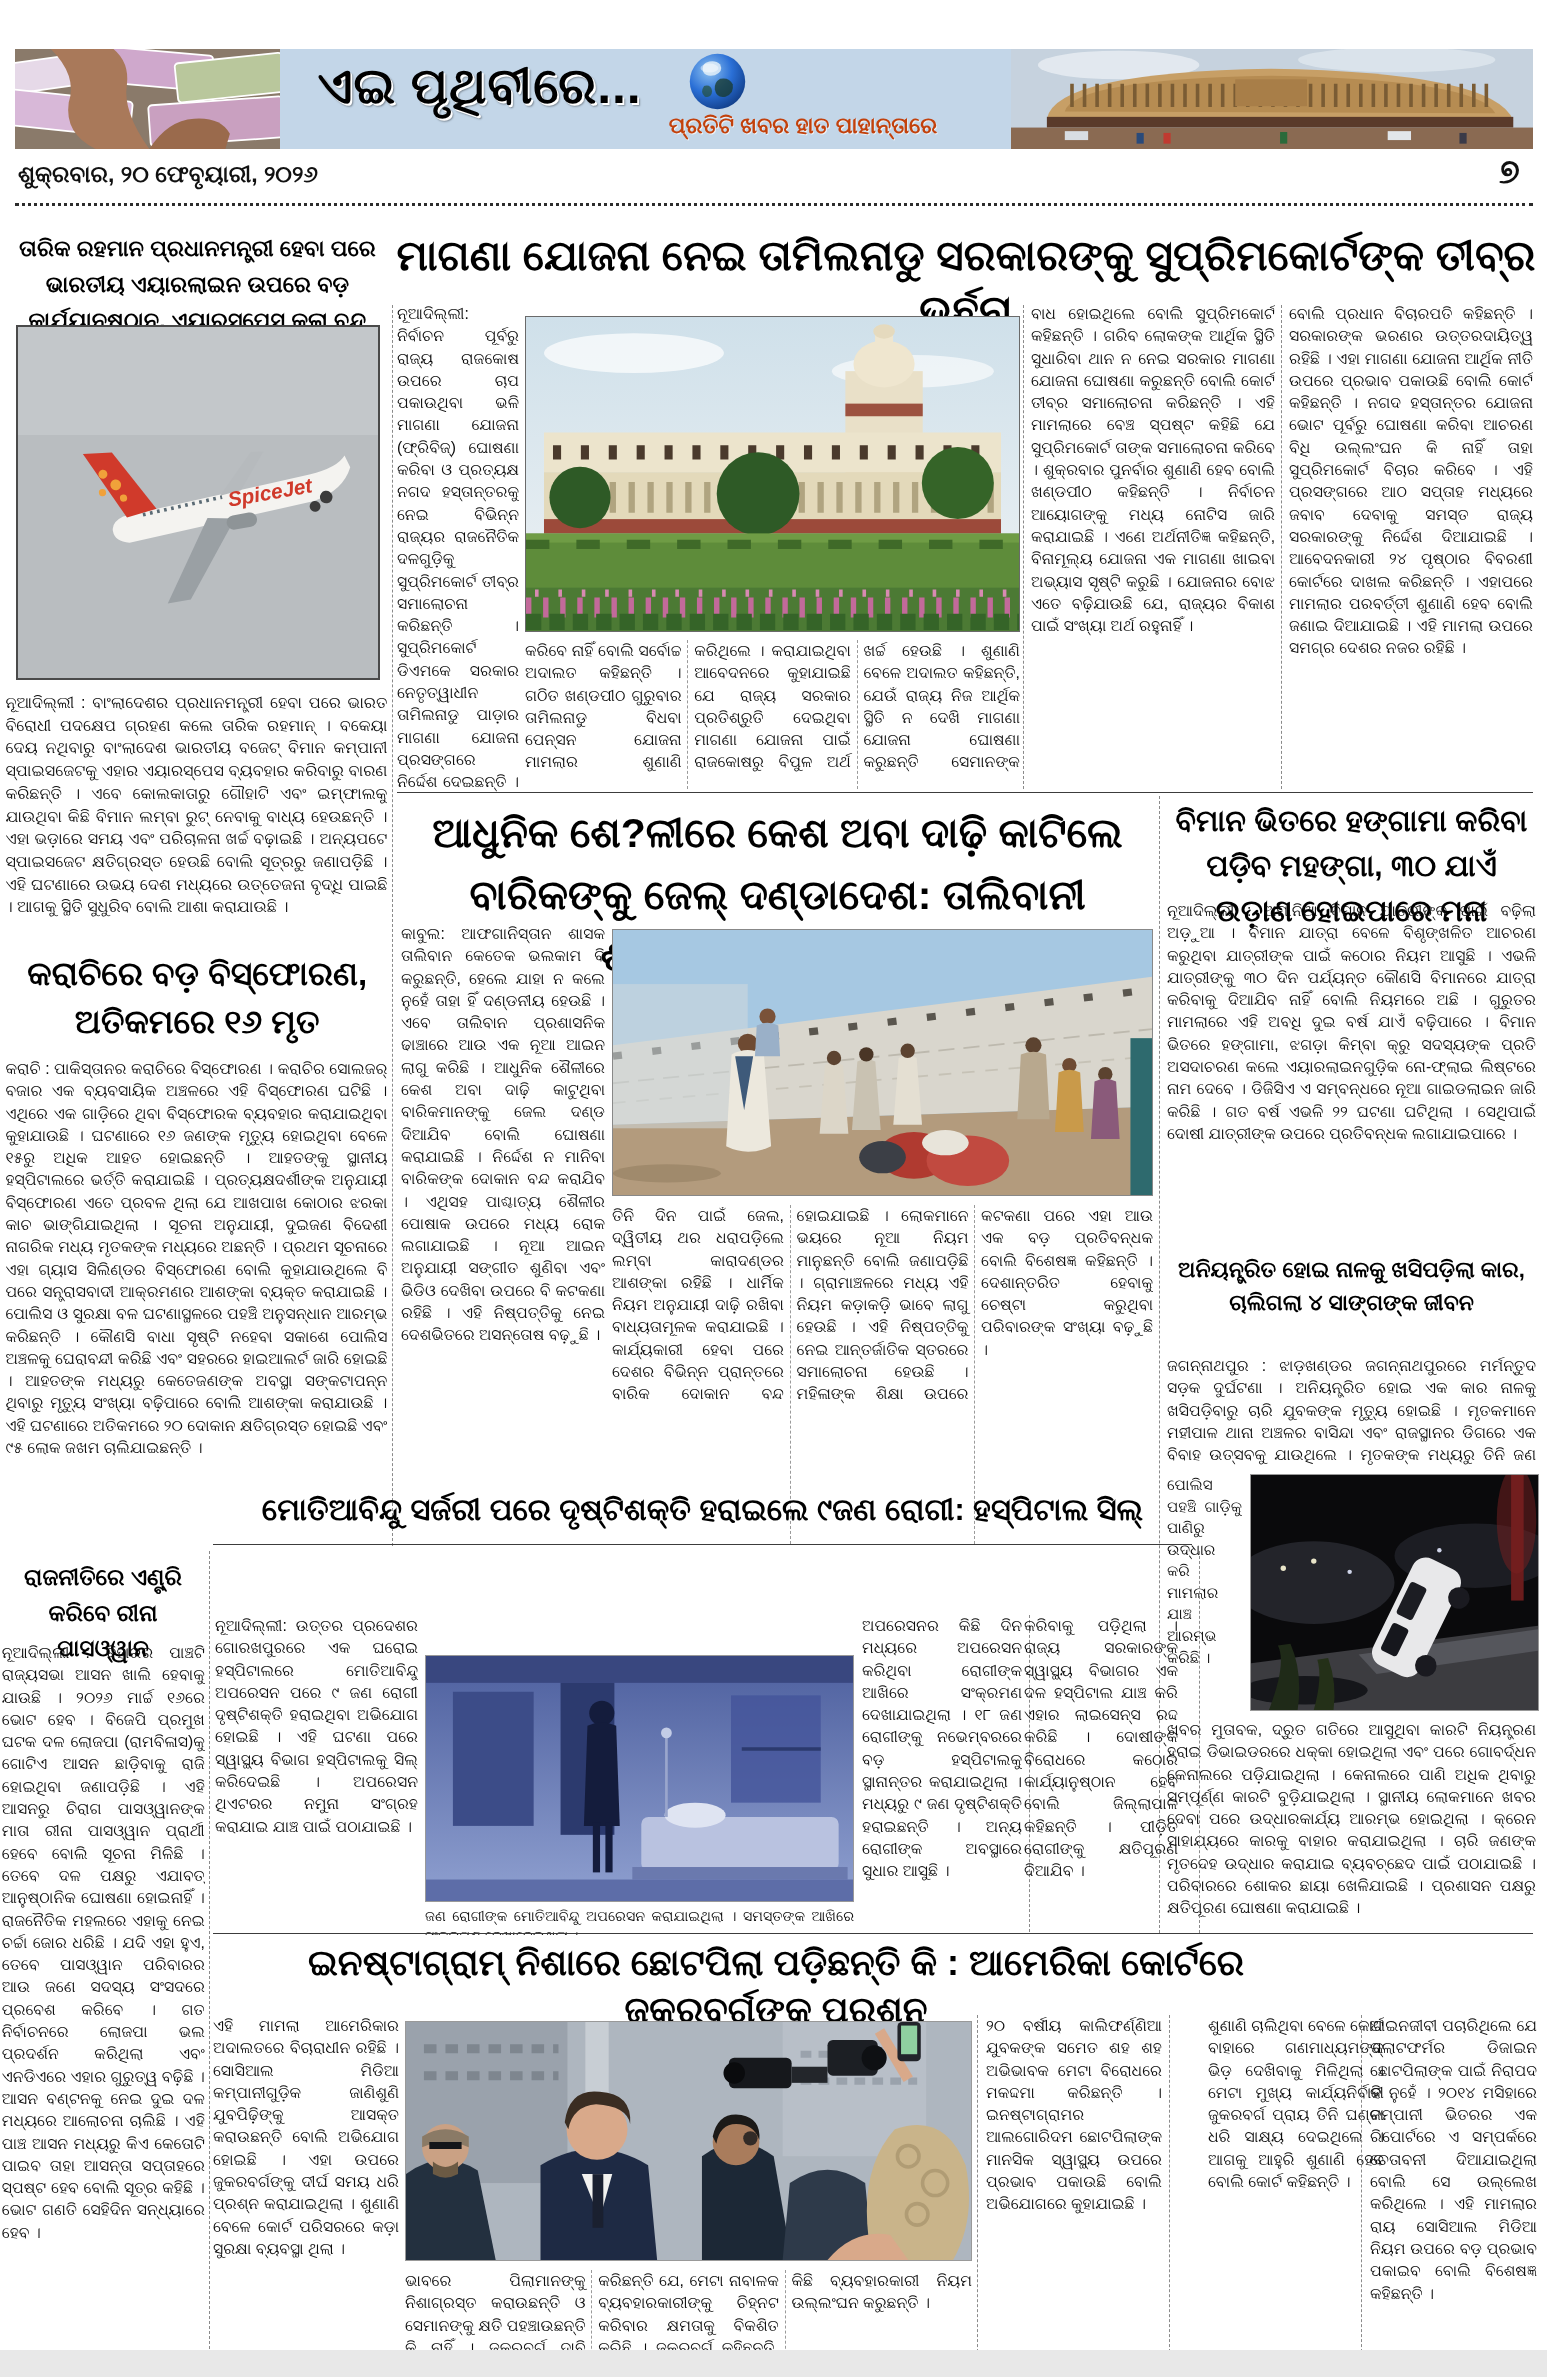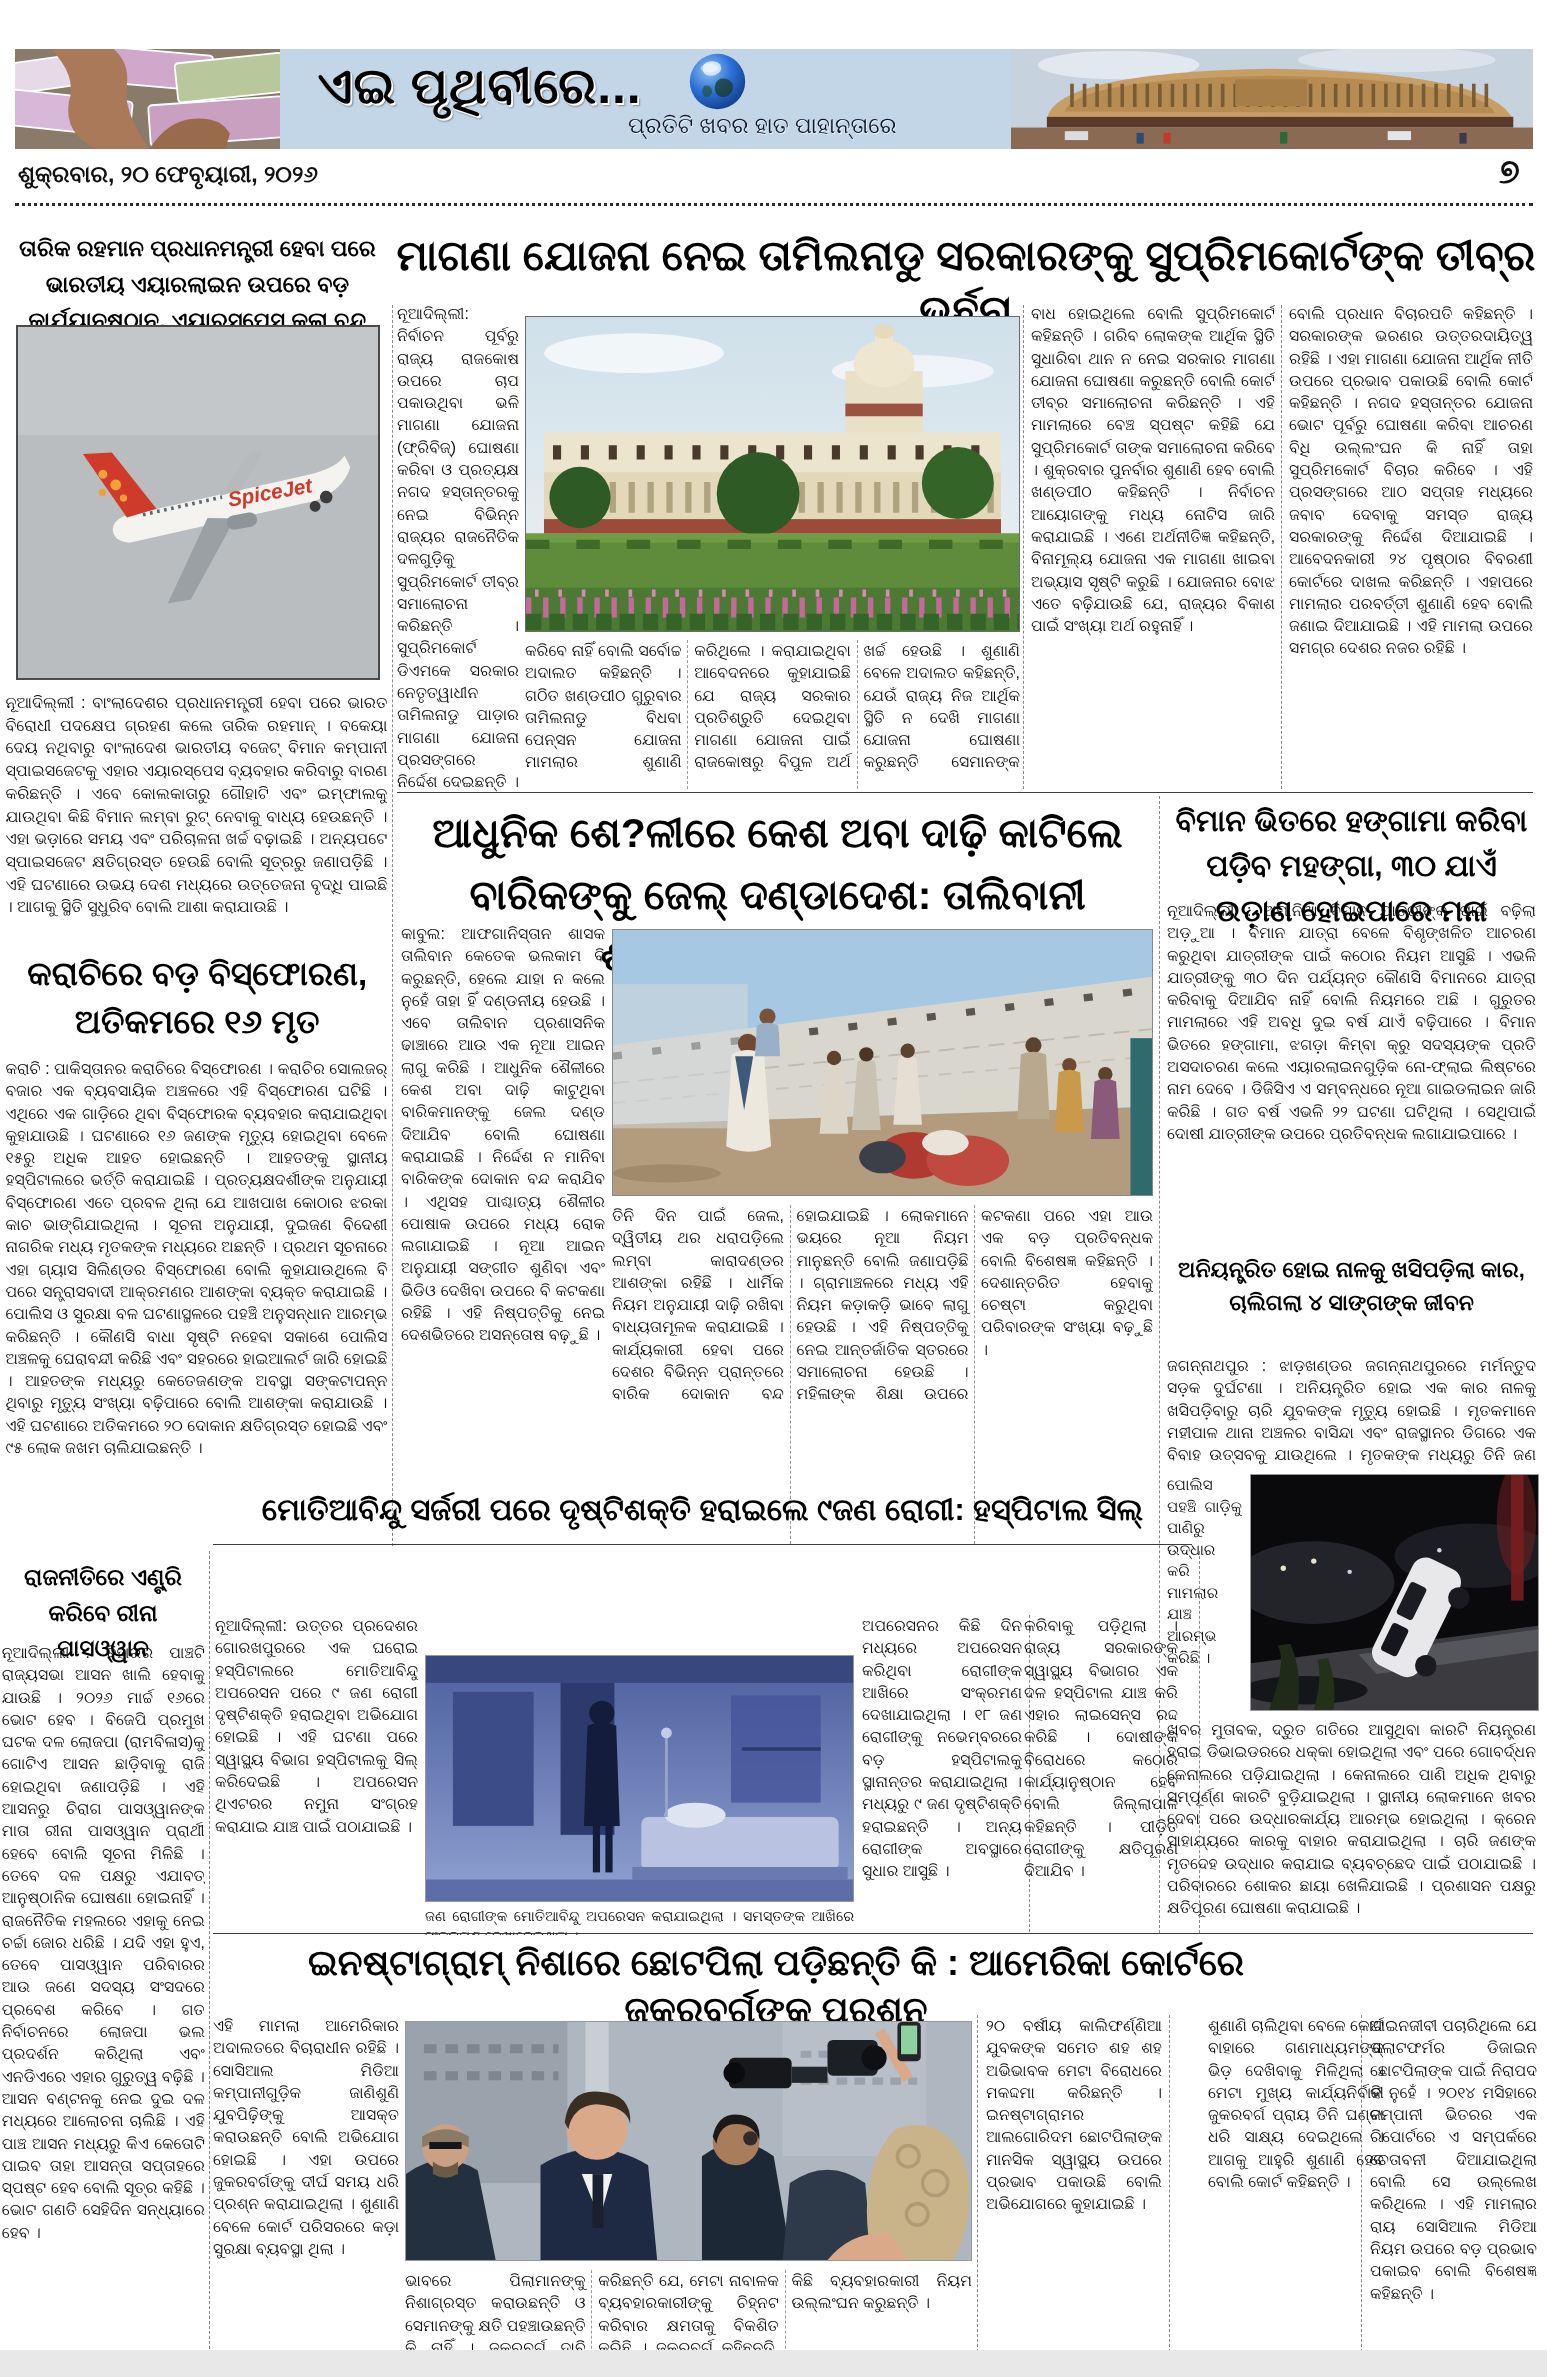--- a/index.html
+++ b/index.html
@@ -58,21 +58,21 @@
         </radialGradient>
       </defs>
       <circle cx="33" cy="33" r="31" fill="url(#gl)"></circle>
       <path d="M20 12 Q30 8 36 14 Q40 22 30 26 Q20 28 17 22 Q15 15 20 12Z" fill="#dcebf7" opacity="0.9"></path>
       <path d="M36 30 Q46 28 50 36 Q52 46 42 50 Q32 52 30 42 Q29 34 36 30Z" fill="#1a3a28" opacity="0.75"></path>
       <path d="M18 38 Q26 36 27 44 Q26 52 19 50 Q13 45 18 38Z" fill="#25503a" opacity="0.7"></path>
       <ellipse cx="24" cy="18" rx="10" ry="5" fill="#ffffff" opacity="0.45"></ellipse>
     </svg>
   </div>
 
-  <div class="abs" style="left:628px; top:113px; width:350px; font-size:22.4px; font-weight:400; text-align:left; color:#0f172a; text-shadow:0.9px 0.9px 0 #eef3f8;">ପ୍ରତିଟି ଖବର ହାତ ପାହାନ୍ତାରେ</div>
+  <div class="abs" style="left:628px; top:113px; width:350px; font-size:22.4px; font-weight:700; text-align:center; color:#c2410c; text-shadow:0.9px 0.9px 0 #eef3f8;">ପ୍ରତିଟି ଖବର ହାତ ପାହାନ୍ତାରେ</div>
 
   <div class="abs photo" style="left:1011px; top:49px; width:522px; height:100px;">
     <svg viewBox="0 0 582 112" preserveAspectRatio="none">
       <rect width="582" height="112" fill="#c6d2de"></rect>
       <ellipse cx="120" cy="18" rx="90" ry="16" fill="#e8eef2" opacity="0.8"></ellipse>
       <ellipse cx="430" cy="12" rx="110" ry="14" fill="#dfe7ee" opacity="0.8"></ellipse>
       <path d="M40 78 Q50 26 290 22 Q540 26 560 80 Z" fill="#c79f66"></path>
       <path d="M60 70 Q70 34 290 30 Q520 34 540 72 Z" fill="#b68c52"></path>
       <line x1="66" y1="52" x2="534" y2="52" stroke="#7a5c34" stroke-width="26" stroke-dasharray="4 10"></line>
       <rect x="250" y="34" width="80" height="30" fill="#a87e48"></rect>

